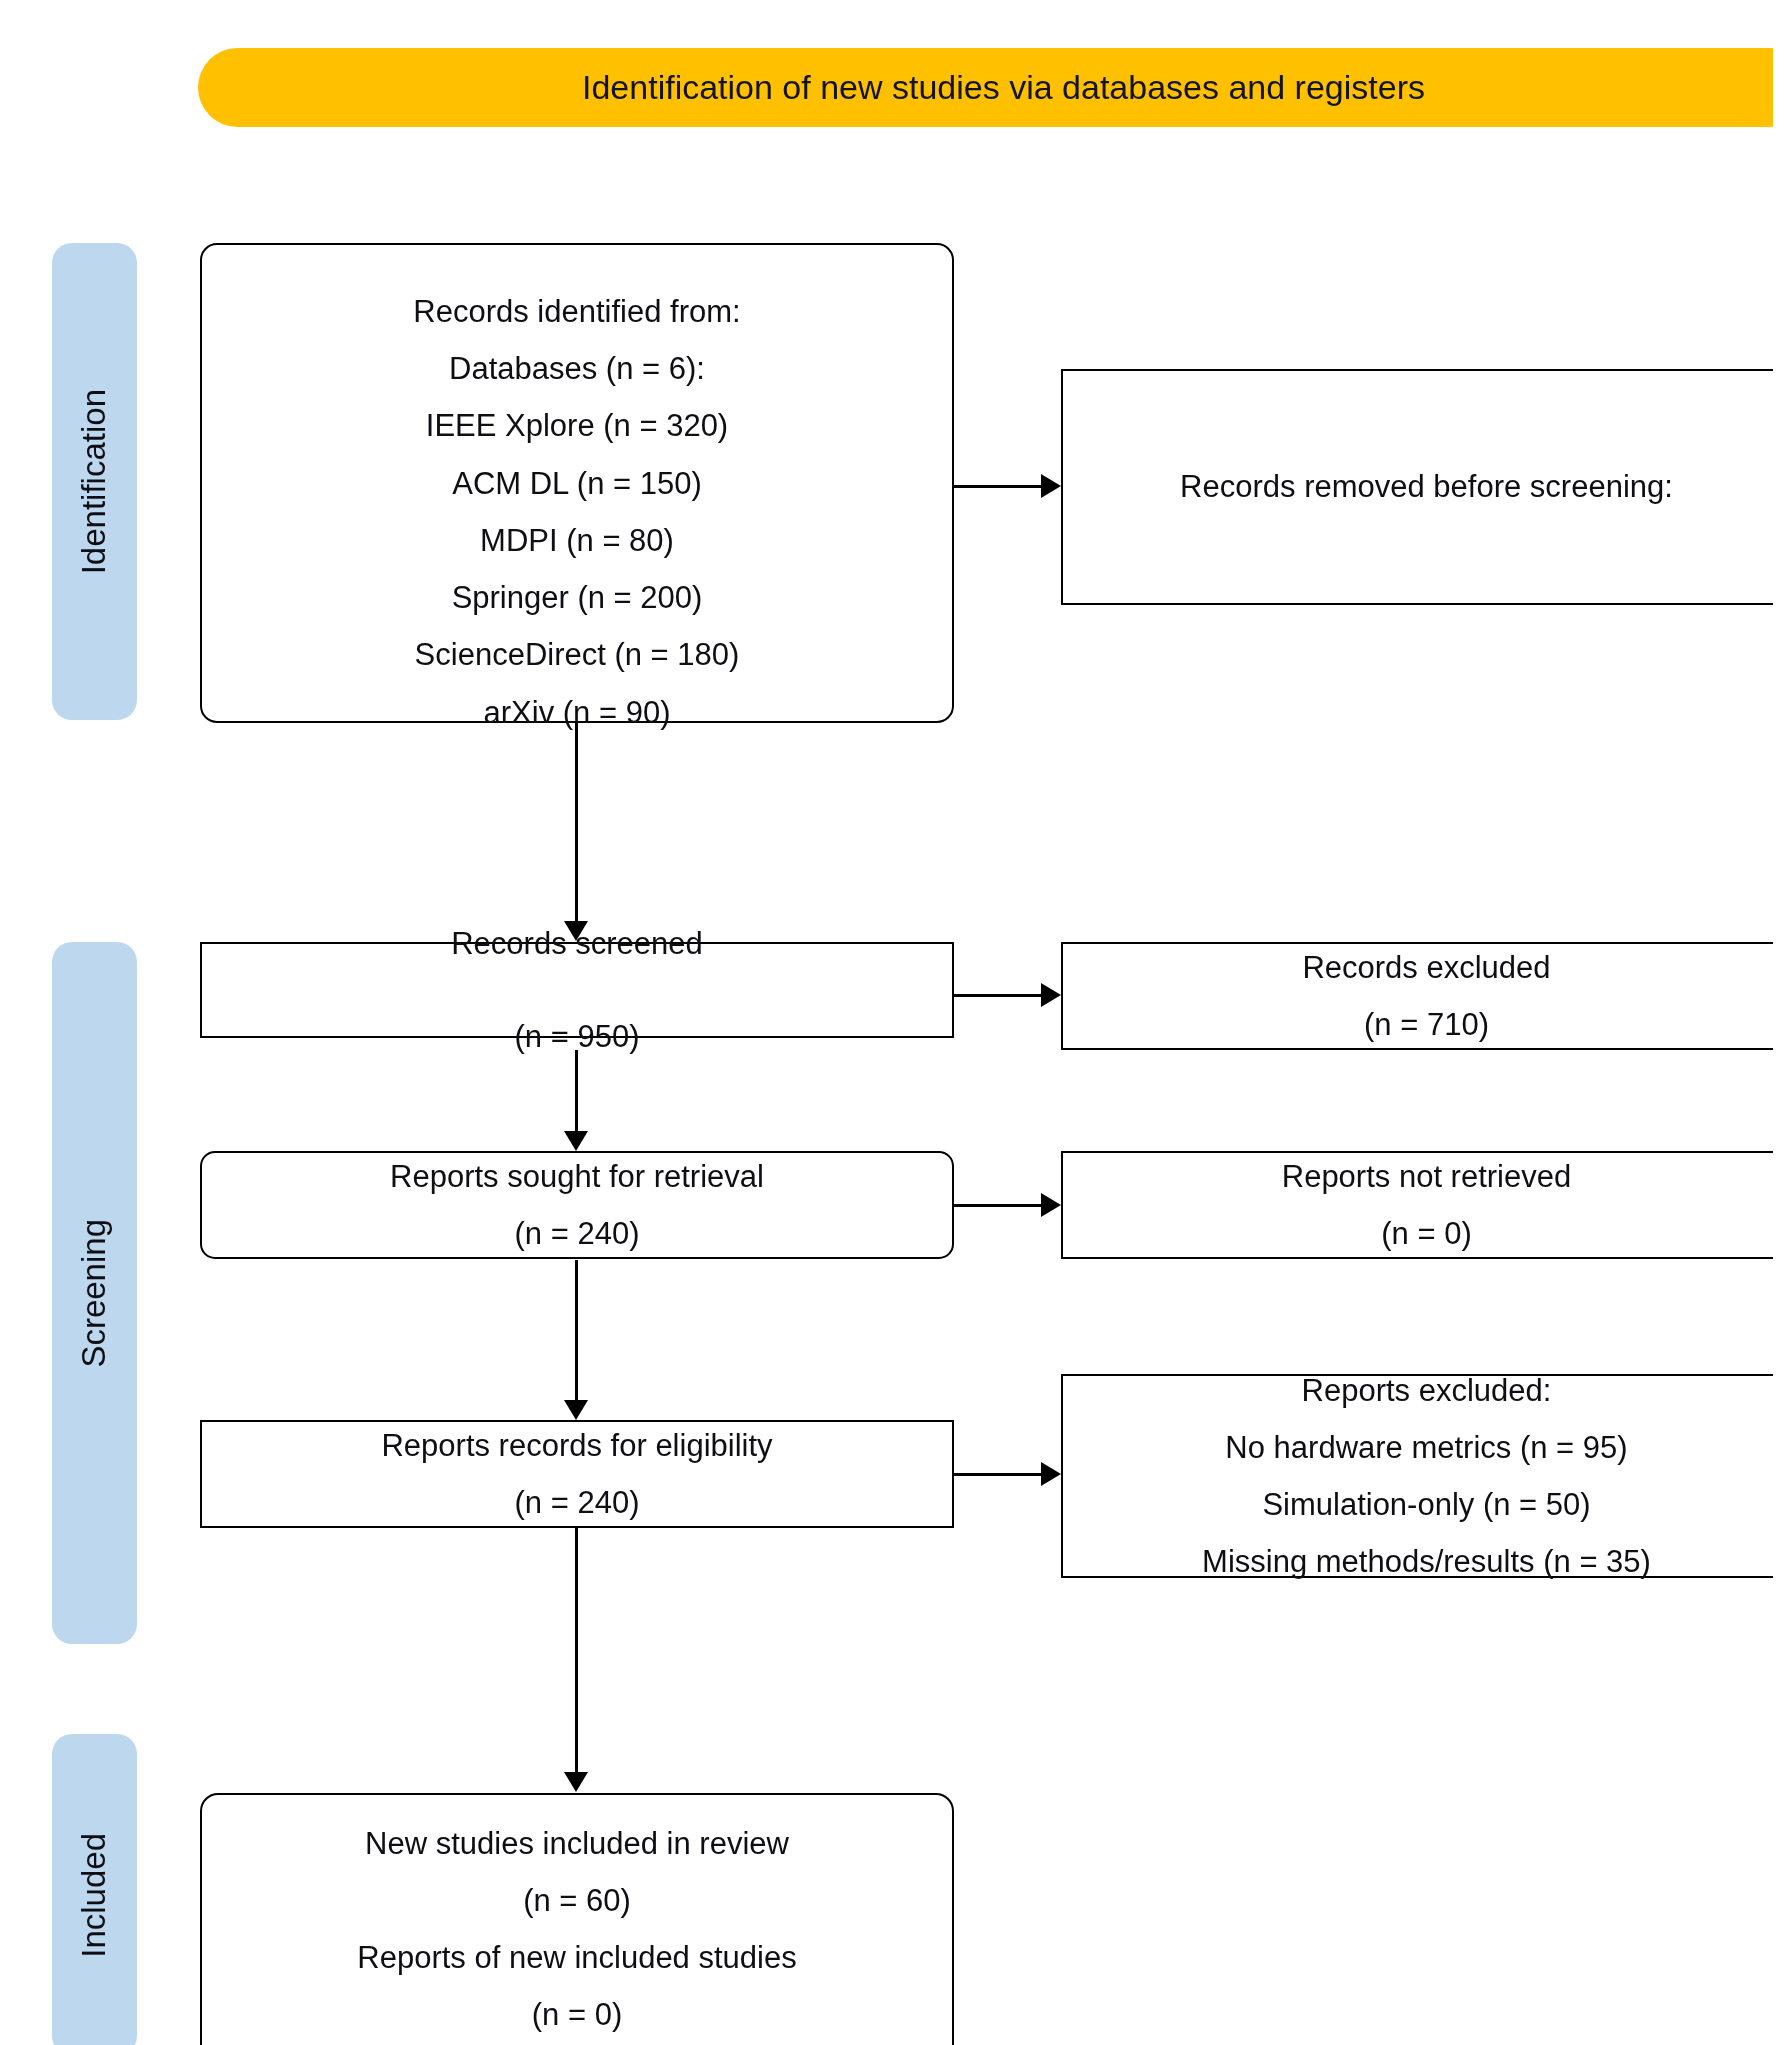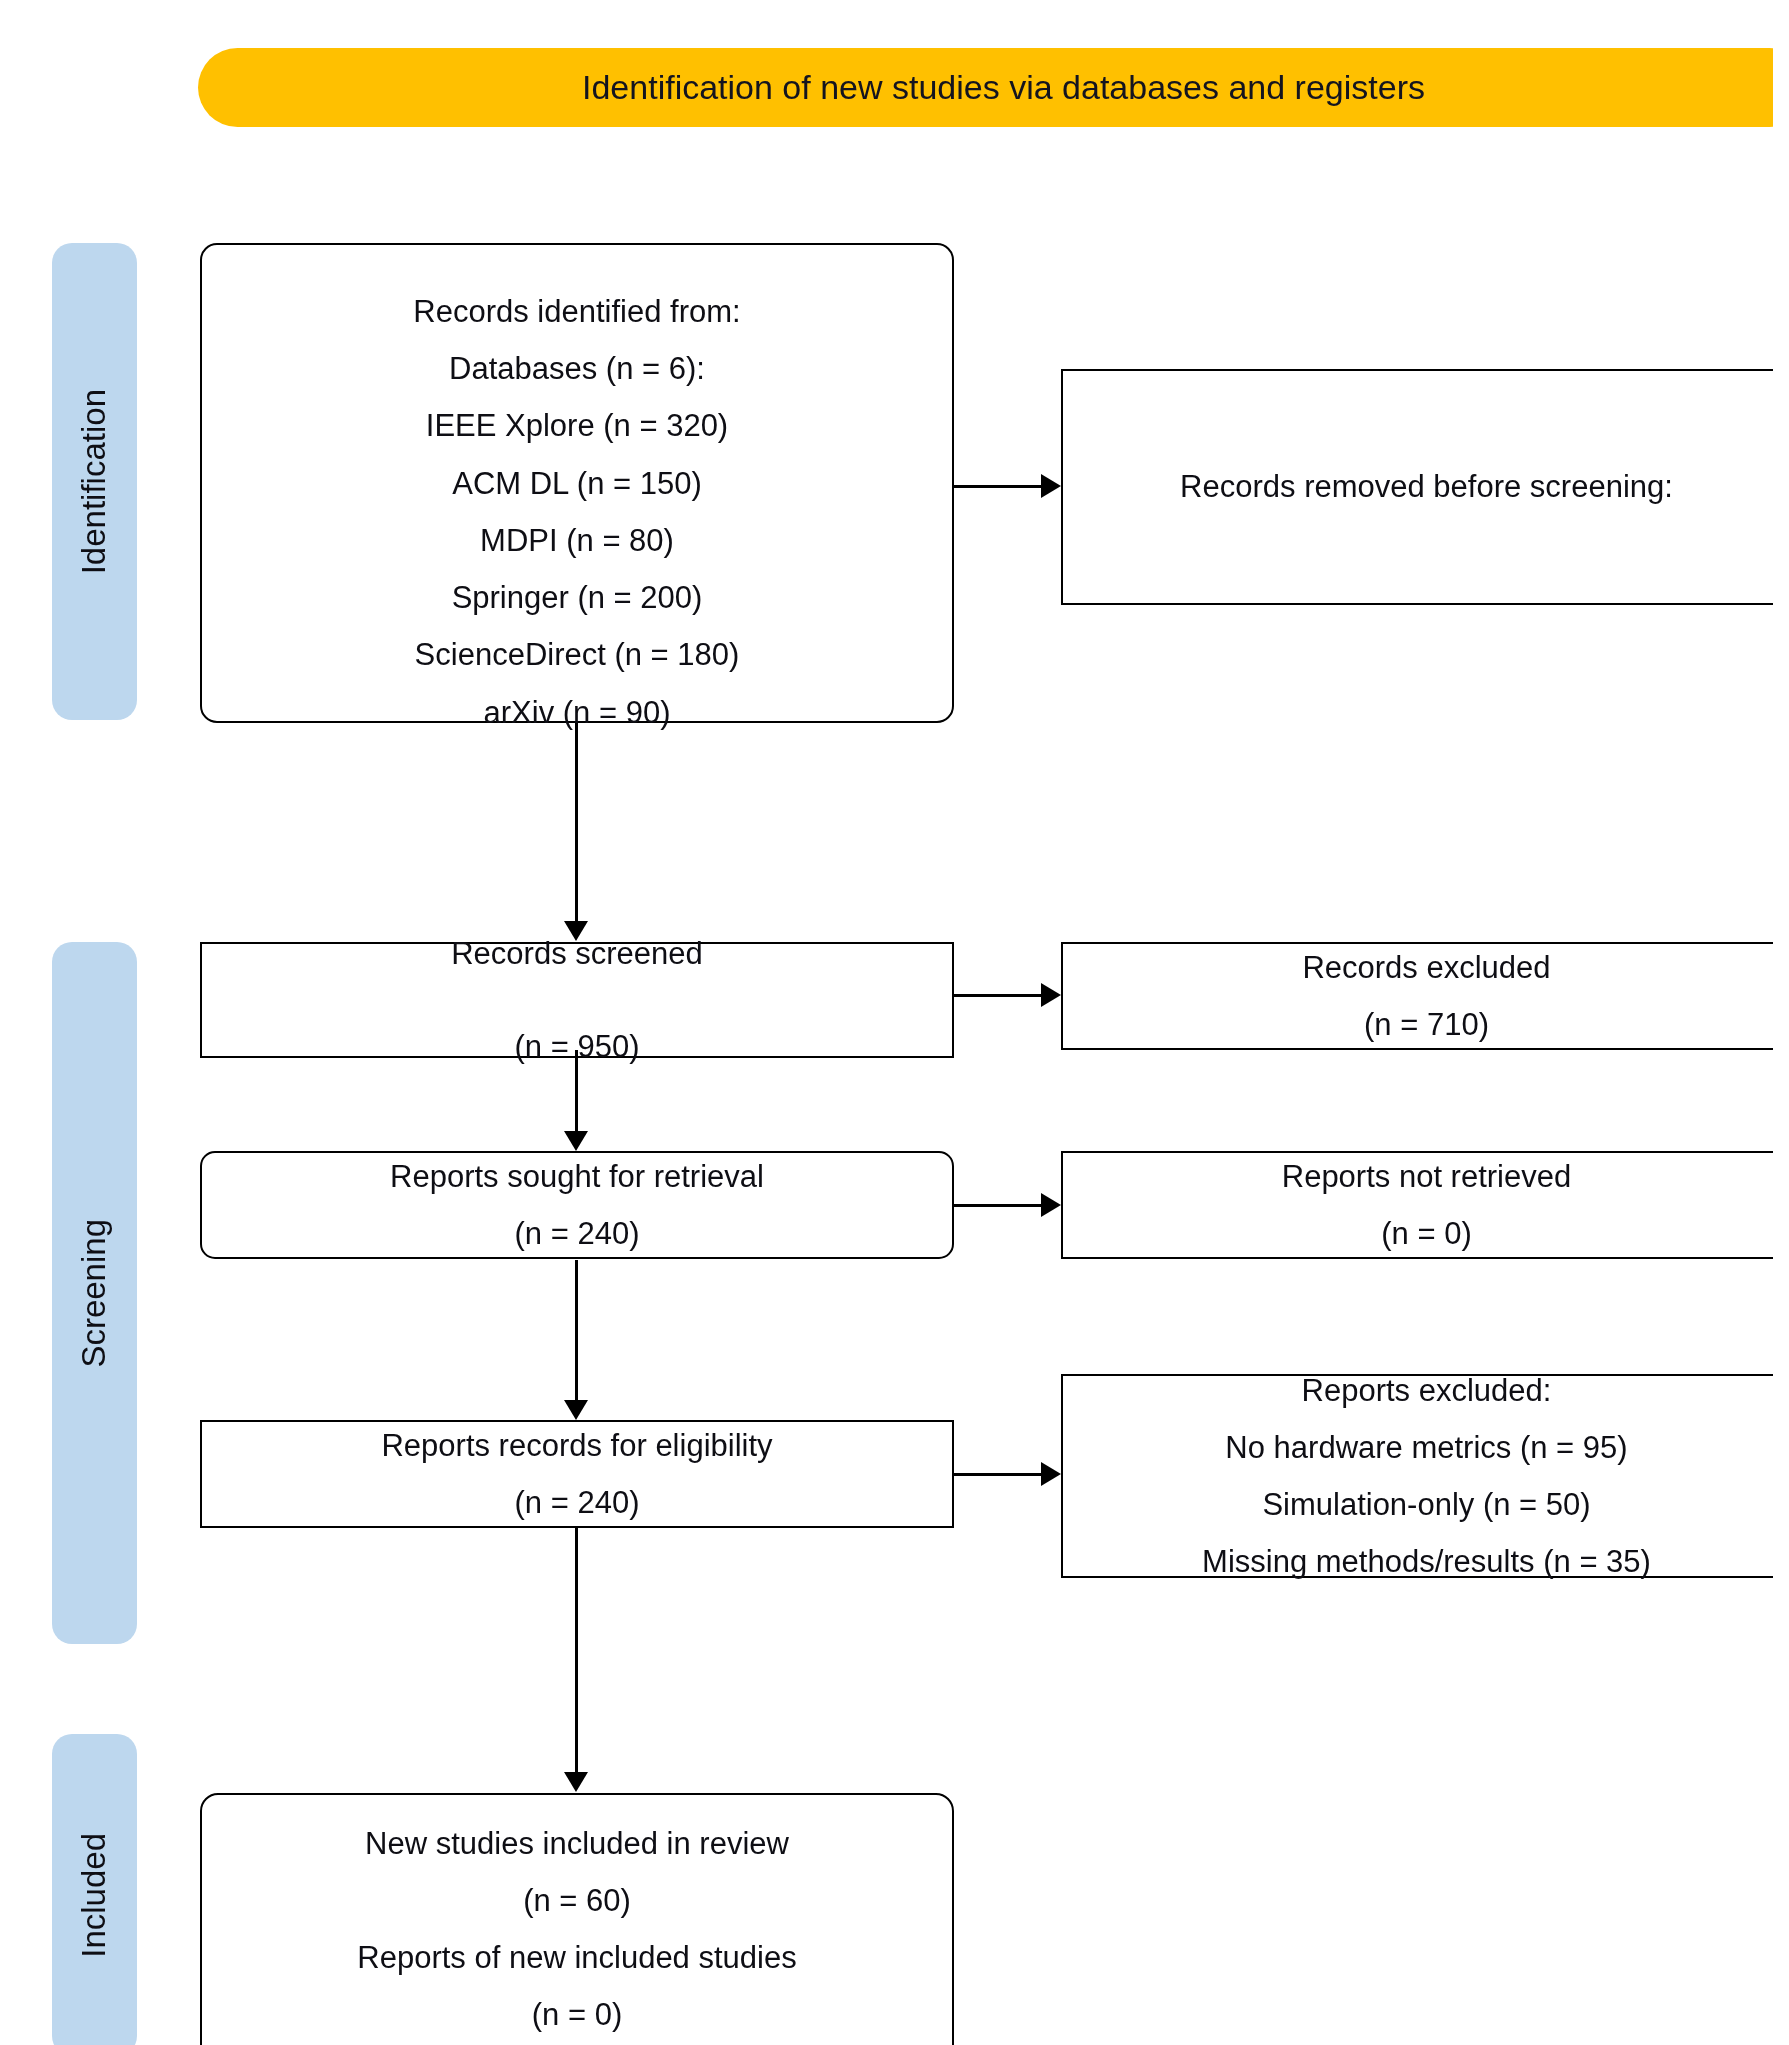--- a/index.html
+++ b/index.html
@@ -56,21 +56,21 @@
     color: #0e0e14;
     padding: 7.2px 14.5px;
   }
   .box.top-align { justify-content: flex-start; padding-top: 38px; border-radius: 17px; }
 
   .col-left  { left: 168px;  width: 754px; }
   .col-right { left: 1029px; width: 731px; }
 
   .box-identified       { top: 211px;  height: 480px; }
   .box-removed          { top: 337px;  height: 236px; }
-  .box-screened         { top: 910px; height: 116px; gap: 35px; }
+  .box-screened         { top: 910px; height: 96px; gap: 35px; }
   .box-excluded         { top: 910px; height: 108px; }
   .box-sought           { top: 1119px; height: 108px; border-radius: 15px; }
   .box-not-retrieved    { top: 1119px; height: 108px; }
   .box-assessed         { top: 1388px; height: 108px; }
   .box-reports-excluded { top: 1342px; height: 204px; text-align: center; }
   .box-included         { top: 1761px; height: 272px; border-radius: 18px; }
 
   .v-arrow {
     position: absolute;
     width: 2.9px;

